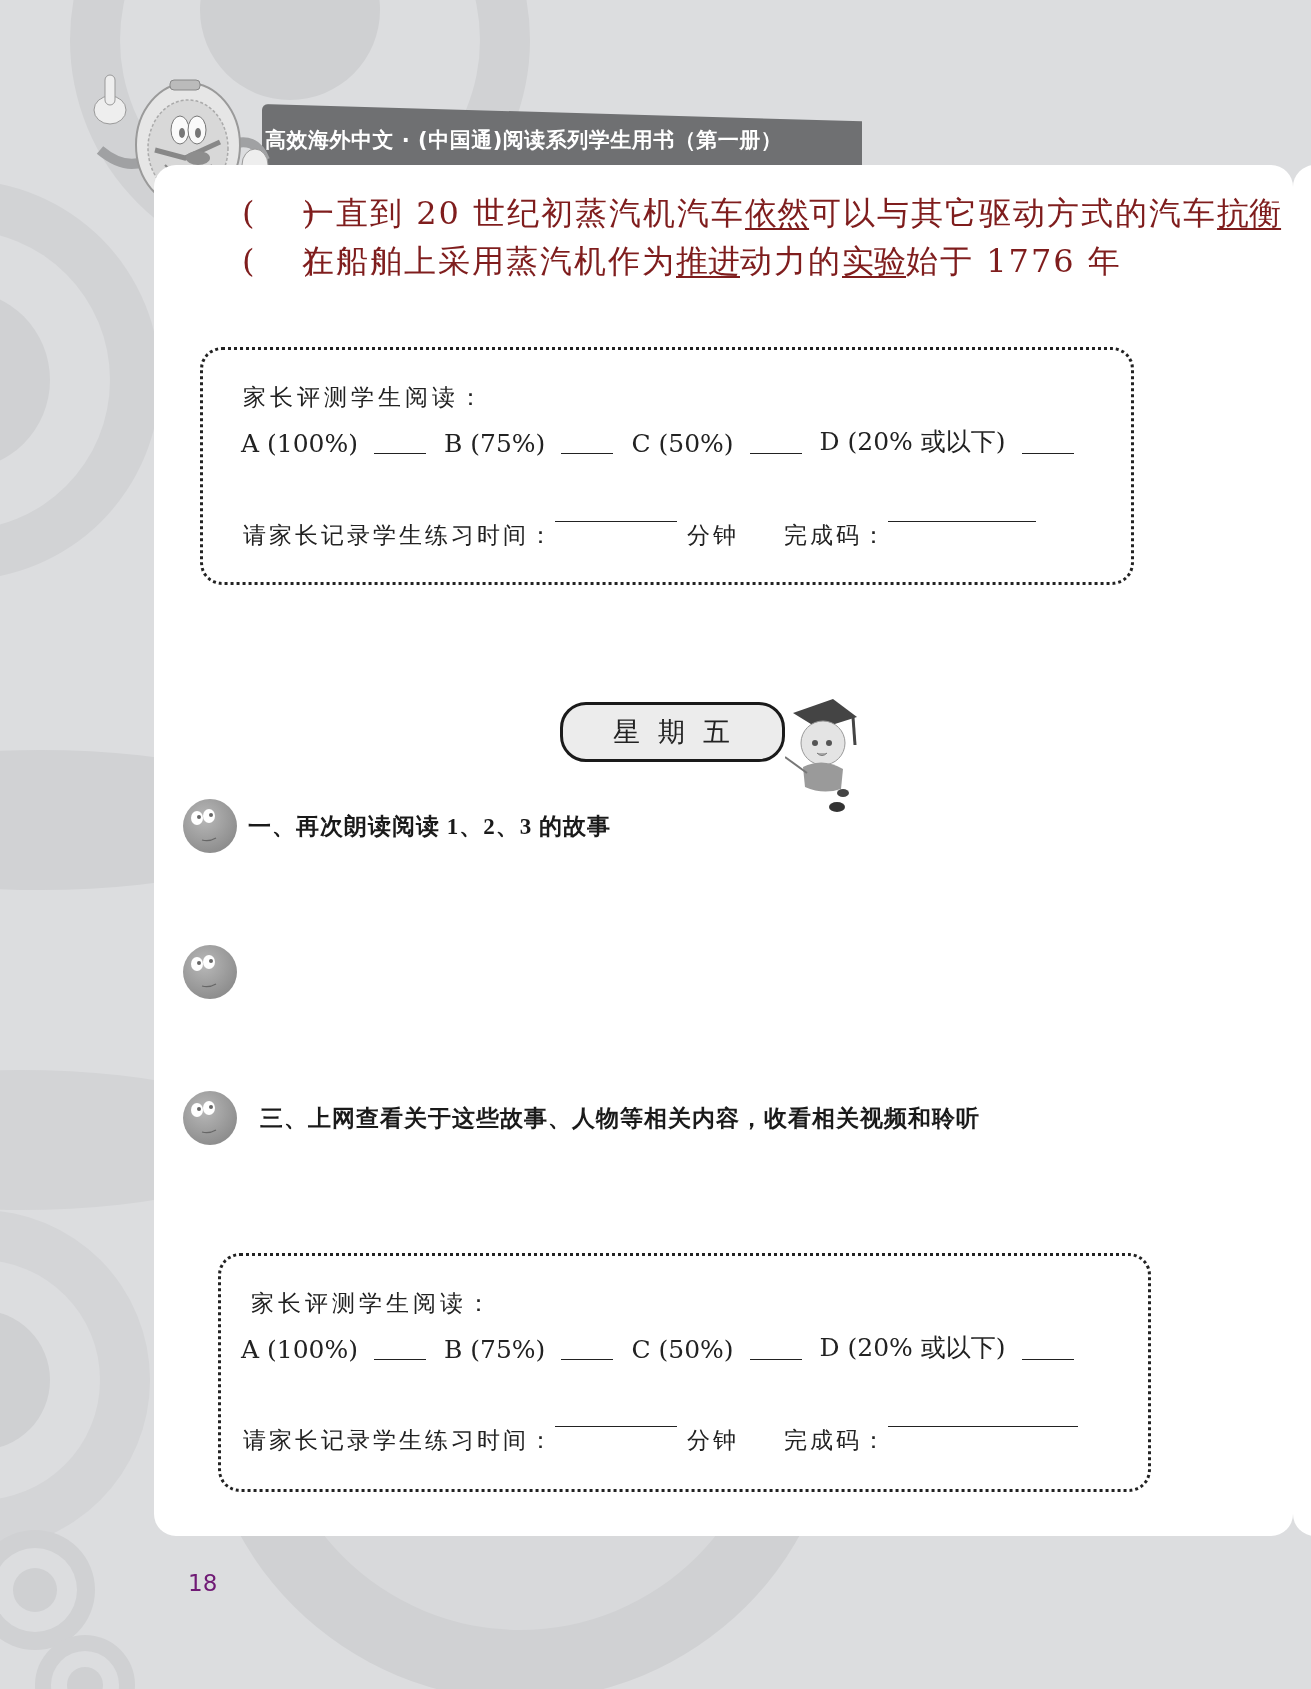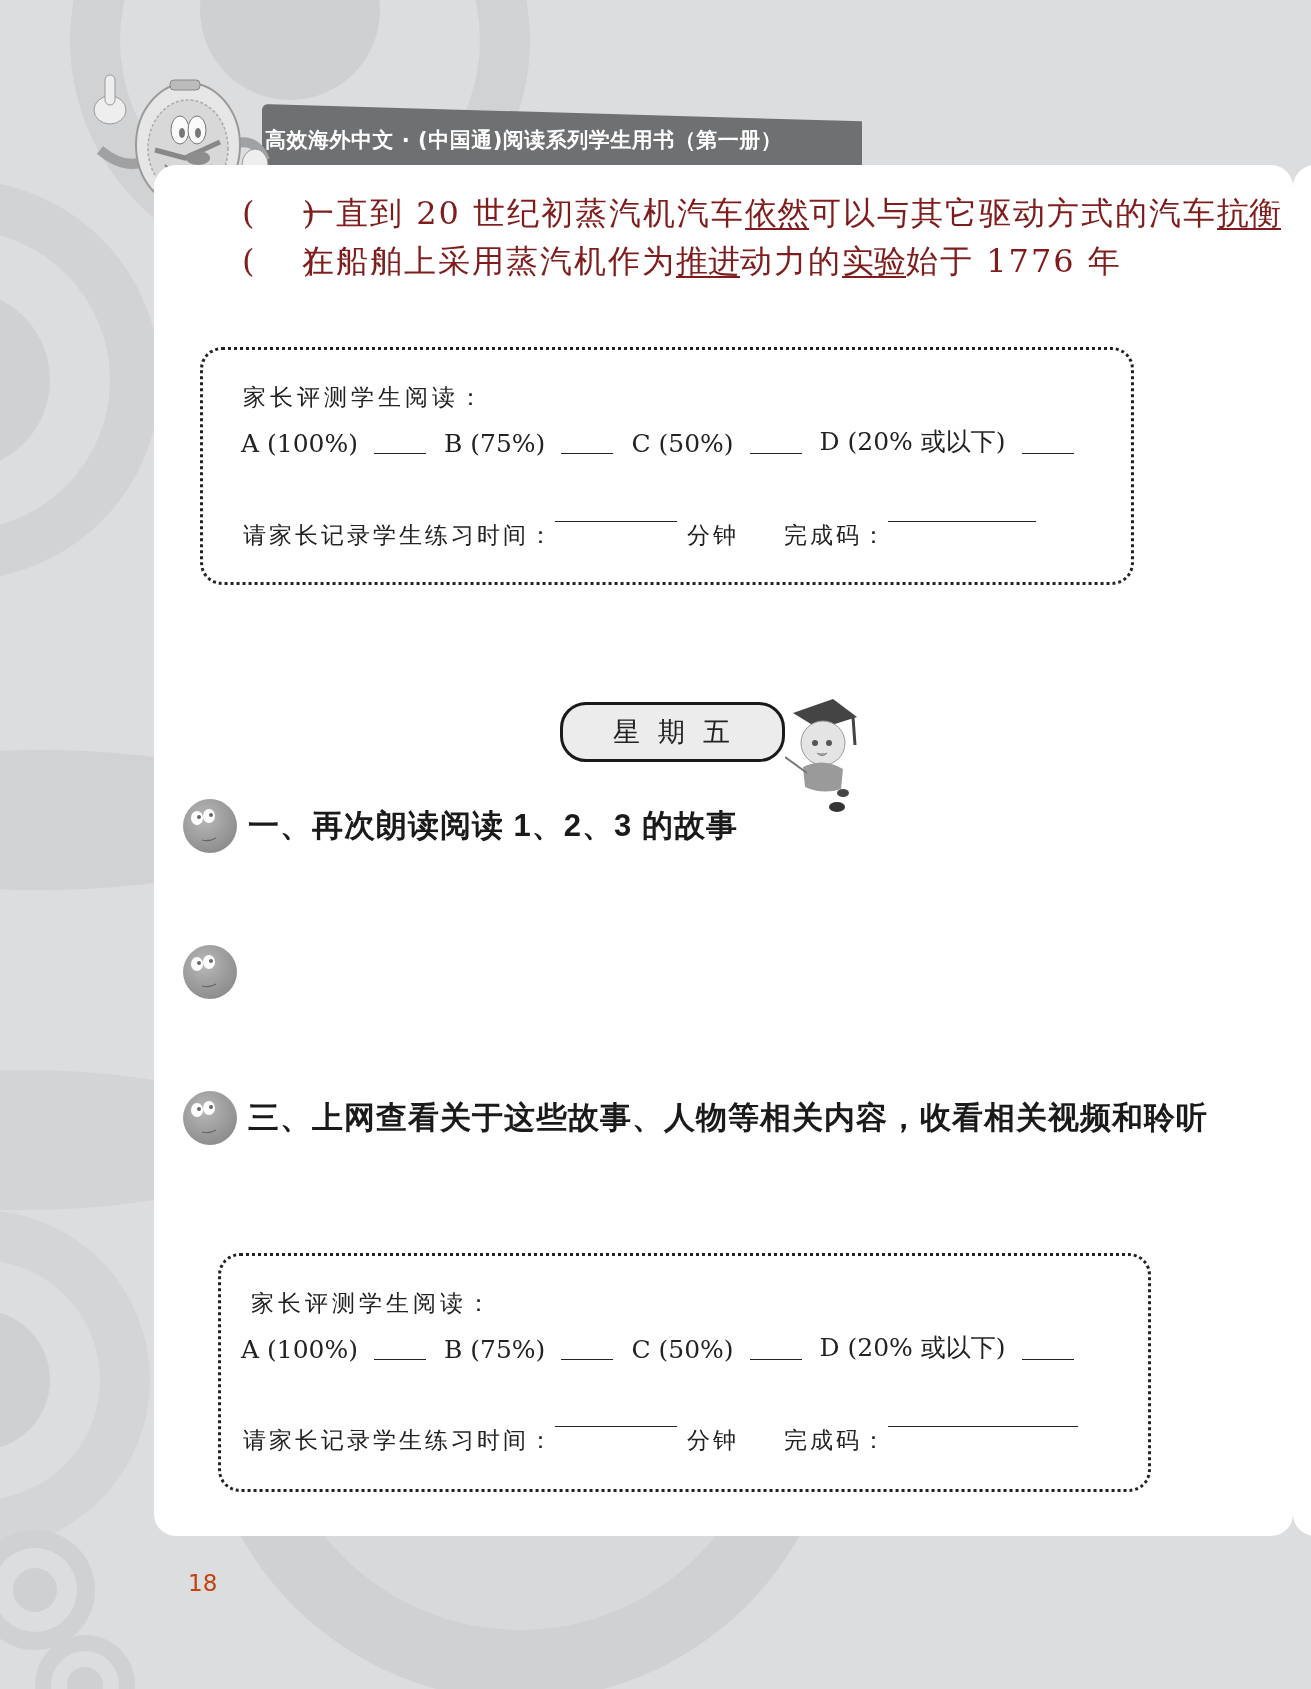--- a/index.html
+++ b/index.html
@@ -17,22 +17,22 @@
   .eval-title { position:absolute; font-size:23px; color:#222; letter-spacing:4px; white-space:nowrap; }
   .grade-row { position:absolute; font-size:25px; color:#222; white-space:nowrap; display:flex; align-items:flex-end; }
   .grade { display:inline-flex; align-items:flex-end; margin-right:18px; }
   .grade .blank { display:inline-block; width:52px; border-bottom:1.5px solid #222; margin-left:16px; height:1px; margin-bottom:4px; }
   .time-row { position:absolute; font-size:23px; color:#222; white-space:nowrap; display:flex; align-items:flex-start; letter-spacing:3px; }
   .time-row .line { display:inline-block; border-bottom:1.5px solid #222; height:1px; margin-bottom:4px; }
   .day-pill { position:absolute; left:560px; top:702px; width:225px; height:60px; box-sizing:border-box; border:3px solid #1a1a1a; border-radius:26px; background:#ececec; display:flex; align-items:center; justify-content:center; font-family:"DejaVu Sans", sans-serif; font-size:27px; letter-spacing:18px; color:#222; padding-left:16px; }
   .student { position:absolute; left:785px; top:695px; width:80px; height:120px; }
   .task { position:absolute; left:182px; height:58px; display:flex; align-items:center; }
   .task .face { width:56px; height:56px; }
-  .task .label { margin-left:10px; font-family:Liberation Sans, sans-serif; font-weight:bold; font-size:31px; color:#1a1a1a; white-space:nowrap; letter-spacing:1px; }
-  .page-num { position:absolute; left:188px; top:1570px; font-family:"DejaVu Sans", sans-serif; font-size:23px; color:#c2410c; }
+  .task .label { margin-left:10px; font-family:Liberation Serif, serif; font-weight:bold; font-size:23px; color:#1a1a1a; white-space:nowrap; letter-spacing:1px; }
+  .page-num { position:absolute; left:188px; top:1570px; font-family:"DejaVu Sans", sans-serif; font-size:23px; color:#701a75; }
 </style>
 </head>
 <body>
 
 <svg class="bg" viewBox="0 0 1311 1689">
   <rect width="1311" height="1689" fill="#dcdddf"></rect>
   <circle cx="300" cy="40" r="230" fill="#d1d2d4"></circle>
   <circle cx="300" cy="40" r="180" fill="#dcdddf"></circle>
   <circle cx="290" cy="10" r="90" fill="#cfd0d2"></circle>
   <circle cx="-40" cy="380" r="200" fill="#d2d3d5"></circle>
@@ -147,21 +147,21 @@
 <div class="task" style="top:943px;">
   <svg class="face" viewBox="0 0 56 56">
     <circle cx="28" cy="28" r="27" fill="url(#fg1)"></circle>
     <ellipse cx="15" cy="20" rx="6" ry="7" fill="#fff"></ellipse>
       <ellipse cx="27" cy="18" rx="6" ry="7" fill="#fff"></ellipse>
     <circle cx="17" cy="19" r="2" fill="#666"></circle>
       <circle cx="29" cy="17" r="2" fill="#666"></circle>
     <path d="M20 42 Q27 44 34 40" stroke="#666" stroke-width="1.2" fill="none"></path>
   </svg>
 </div>
-<div class="task" style="top:1089px;">
+<div class="task" style="top:1089px;gap:12px;">
   <svg class="face" viewBox="0 0 56 56">
     <circle cx="28" cy="28" r="27" fill="url(#fg1)"></circle>
     <ellipse cx="15" cy="20" rx="6" ry="7" fill="#fff"></ellipse>
       <ellipse cx="27" cy="18" rx="6" ry="7" fill="#fff"></ellipse>
     <circle cx="17" cy="19" r="2" fill="#666"></circle>
       <circle cx="29" cy="17" r="2" fill="#666"></circle>
     <path d="M20 42 Q27 44 34 40" stroke="#666" stroke-width="1.2" fill="none"></path>
   </svg>
   <span class="label">三、上网查看关于这些故事、人物等相关内容，收看相关视频和聆听</span>
 </div>

